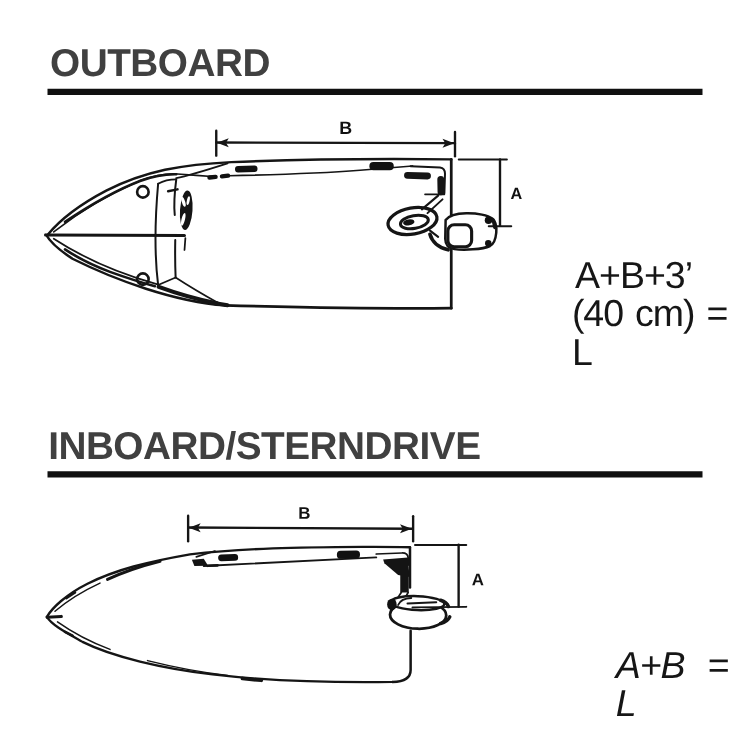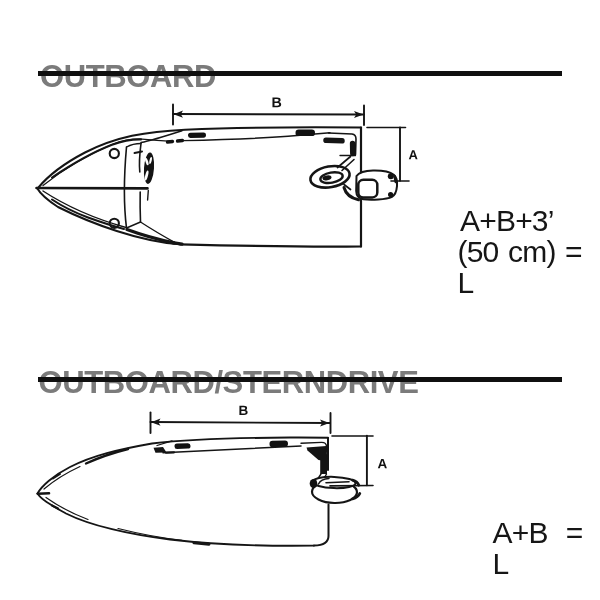--- a/index.html
+++ b/index.html
@@ -1,31 +1,31 @@
 <!DOCTYPE html>
 <html><head>
 <meta charset="utf-8">
 <style>
   html,body{margin:0;padding:0;}
   body{width:600px;height:600px;background:#fff;position:relative;overflow:hidden;
        font-family:"Liberation Sans",sans-serif;-webkit-font-smoothing:antialiased;}
   .h1{position:absolute;left:40px;font-weight:bold;font-size:31px;line-height:1;filter:grayscale(1);
-      letter-spacing:-0.4px;color:#3b82f6;margin-top:26px;}
+      letter-spacing:-0.4px;color:#be185d;}
   .rule{position:absolute;left:38px;width:524px;height:5px;background:#101010;}
   .formula{position:absolute;font-size:30px;line-height:31px;color:#161616;filter:grayscale(1);
            letter-spacing:-0.8px;word-spacing:2px;margin-left:40px;}
 </style>
 </head>
 <body>
   <div class="h1" style="top:34.7px;">OUTBOARD</div>
   <div class="rule" style="top:71px;"></div>
-  <div class="h1" style="top:340.9px;margin-left:-1.5px;">OUTBOARD/STERNDRIVE</div>
+  <div class="h1" style="top:340.9px;margin-left:-1.5px;">INBOARD/STERNDRIVE</div>
   <div class="rule" style="top:377px;"></div>
-  <div class="formula" style="left:420px;top:204.6px;">A+B+3’<br><span style="position:relative;left:-2.5px;">(50 cm) = L</span></div>
-  <div class="formula" style="left:452.5px;top:517.2px;word-spacing:1.5px;">A+B&nbsp;&nbsp;= L</div>
+  <div class="formula" style="left:420px;top:204.6px;">A+B+3’<br><span style="position:relative;left:-2.5px;">(40 cm) = L</span></div>
+  <div class="formula" style="left:452.5px;top:517.2px;word-spacing:1.5px;font-style:italic;">A+B&nbsp;&nbsp;= L</div>
 
 <svg width="600" height="600" viewBox="0 0 600 600" style="position:absolute;left:0;top:0;filter:grayscale(1);" fill="none" stroke="#151515" stroke-linecap="round" stroke-linejoin="round">
 
   <g>
 
     <path d="M38,188 C47,177 64,163.5 85,152.5 C101,144.3 116,139.3 132,135.8 C149,132.4 167,130.6 185,129.7 C240,127.4 300,126.9 361,127.5" stroke-width="2"></path>
     <path d="M361,127.5 L361,246.5" stroke-width="2.2"></path>
     <path d="M361,246.5 C300,247.3 230,245.6 180,244.3" stroke-width="2.2"></path>
     <path d="M180,244.3 C140,241.5 92,224 58,207 C48,200.5 41,195 37,188" stroke-width="2"></path>
     <path d="M171,242.4 L182,244.2" stroke-width="3.2"></path>

